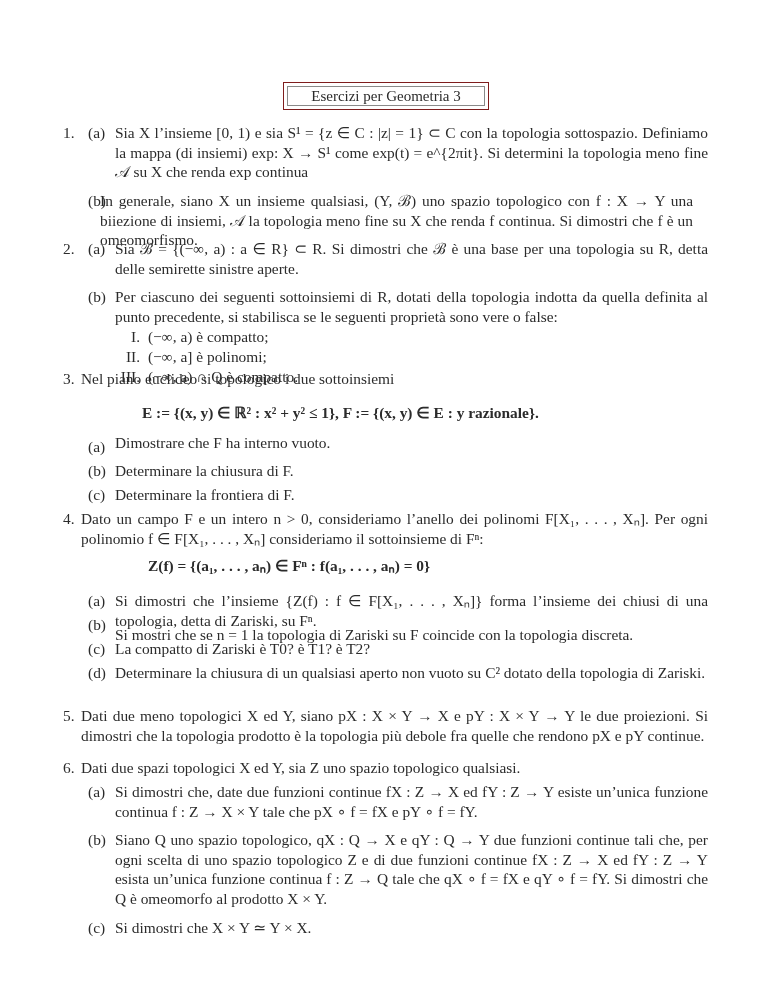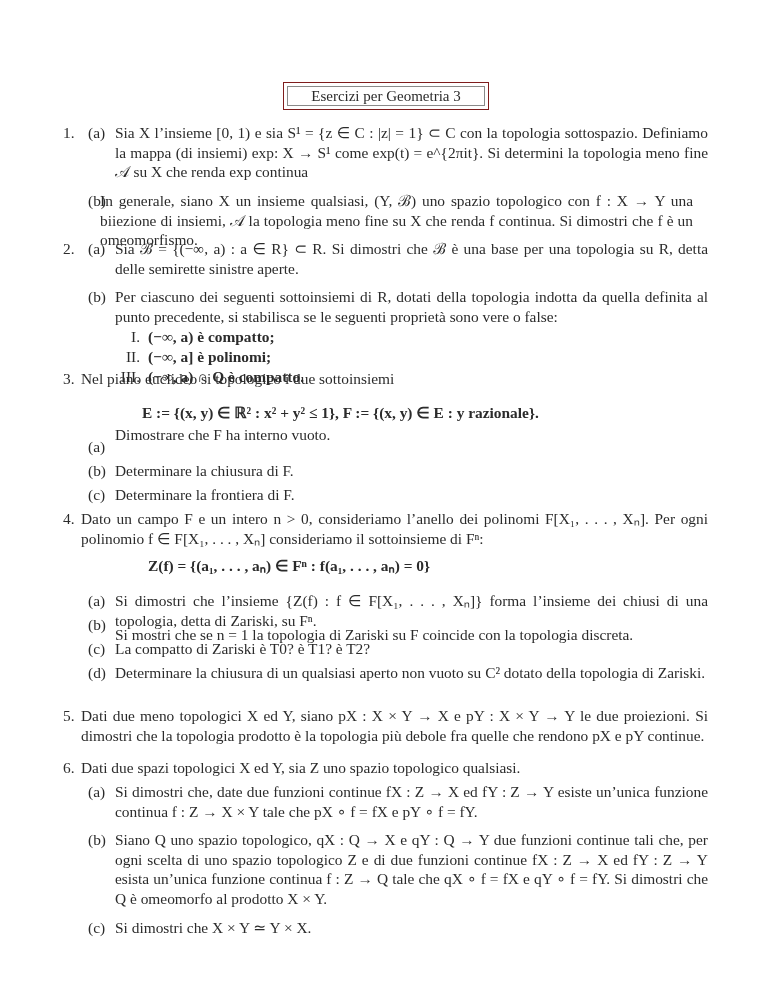--- a/index.html
+++ b/index.html
@@ -22,21 +22,21 @@
   .content {
     position: absolute; left: 0; top: 0; width: 768px;
     font-family: "Liberation Serif", serif; font-size: 15.4px; line-height: 19.5px;
   }
   .ex { position: absolute; left: 0; width: 768px; }
   .ex-num { position: absolute; left: 63px; width: 20px; }
   .ex-lead { position: absolute; left: 88px; width: 620px; }
   .part-label { position: absolute; width: 28px; }
   .part-text { position: absolute; width: 593px; text-align: justify; }
   .roman-label { position: absolute; width: 30px; text-align: right; }
-  .roman-text { position: absolute; font-weight: bold; }
+  .roman-text { position: absolute; }
   .formula { position: absolute; white-space: nowrap; font-weight: bold; }
 </style>
 </head>
 <body>
 
 <div class="page">
 
   <div class="title-box">
     <div class="title-inner">Esercizi per Geometria 3</div>
   </div>
@@ -64,21 +64,21 @@
       <div class="roman-text" style="left:148px; top:108px">(−∞, a] è polinomi;</div>
       <div class="roman-label" style="left:110px; top:128px">III.</div>
       <div class="roman-text" style="left:148px; top:128px">(−∞, a) ∩ Q è compatto.</div>
     </div>
 
     <div class="ex" style="top:369px">
       <div class="ex-num">3.</div>
       <div class="ex-lead" style="left:81px">Nel piano euclideo si topologico i due sottoinsiemi</div>
       <div class="formula" style="left:142px; top:34px">E := {(x, y) ∈ ℝ² : x² + y² ≤ 1},    F := {(x, y) ∈ E : y razionale}.</div>
       <div class="part-label" style="left:88px; top:68px">(a)</div>
-      <div class="part-text" style="left:115px; top:56px">Dimostrare che F ha interno vuoto.</div>
+      <div class="part-text" style="left:115px; top:64px">Dimostrare che F ha interno vuoto.</div>
       <div class="part-label" style="left:88px; top:92px">(b)</div>
       <div class="part-text" style="left:115px; top:92px">Determinare la chiusura di F.</div>
       <div class="part-label" style="left:88px; top:116px">(c)</div>
       <div class="part-text" style="left:115px; top:116px">Determinare la frontiera di F.</div>
     </div>
 
     <div class="ex" style="top:509px">
       <div class="ex-num">4.</div>
       <div class="ex-lead" style="left:81px; width:627px; text-align:justify">Dato un campo F e un intero n &gt; 0, consideriamo l’anello dei polinomi F[X₁, . . . , Xₙ]. Per ogni polinomio f ∈ F[X₁, . . . , Xₙ] consideriamo il sottoinsieme di Fⁿ:</div>
       <div class="formula" style="left:148px; top:47px">Z(f) = {(a₁, . . . , aₙ) ∈ Fⁿ : f(a₁, . . . , aₙ) = 0}</div>

